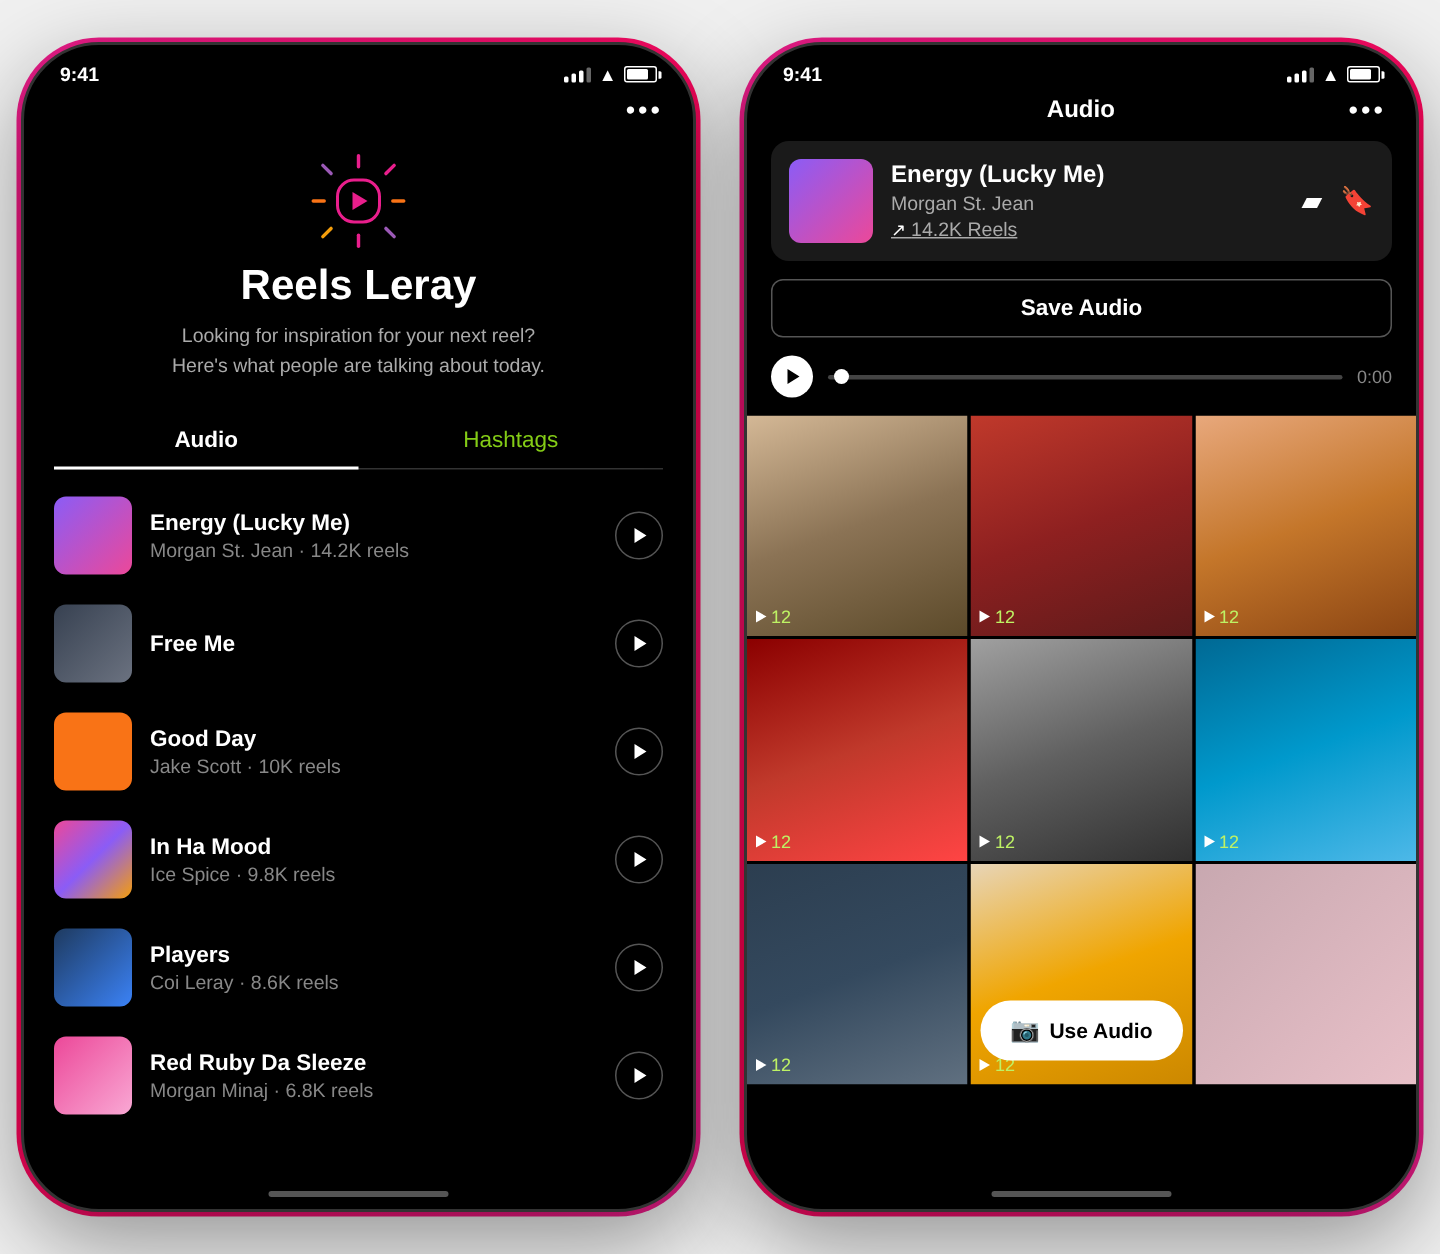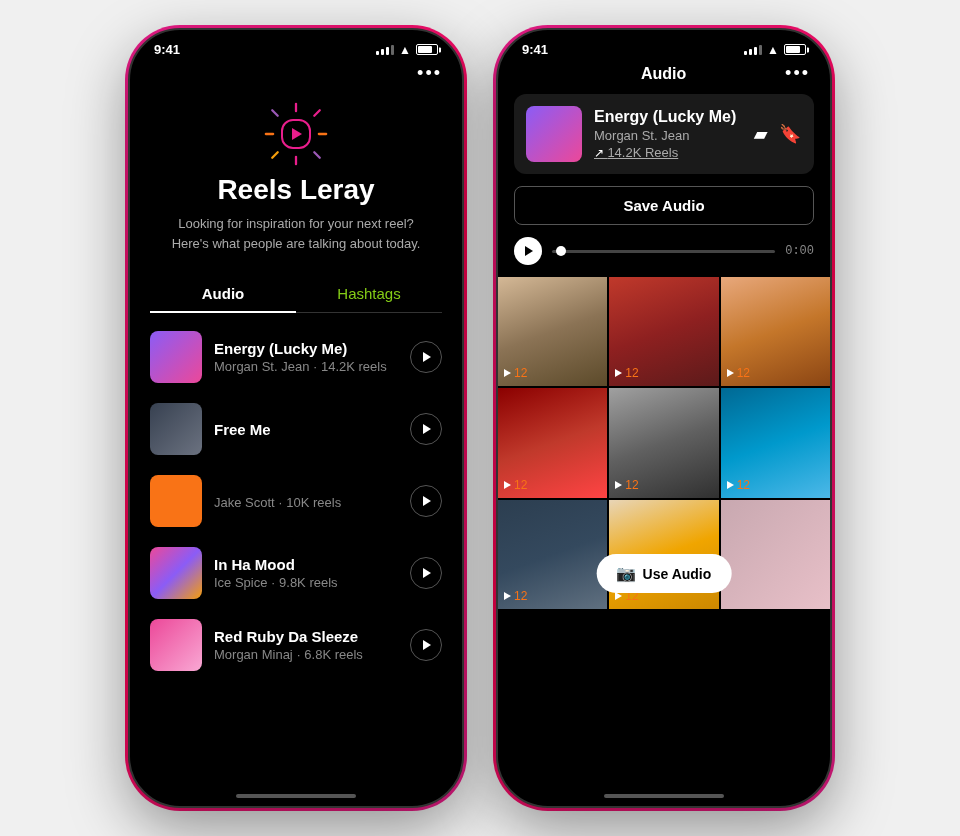--- a/index.html
+++ b/index.html
@@ -13,21 +13,21 @@
       font-family: -apple-system, BlinkMacSystemFont, 'Segoe UI', sans-serif;
     }
     .phones-container {
       display: flex;
       gap: 32px;
       align-items: center;
       justify-content: center;
       padding: 20px;
     }
     .phone {
-      width: 336px;
+      width: 450px;
       height: 780px;
       background: #000;
       border-radius: 52px;
       border: 2px solid #333;
       overflow: hidden;
       position: relative;
       box-shadow: 0 20px 60px rgba(0,0,0,0.4);
     }
     .phone-wrapper {
       position: relative;
@@ -232,21 +232,20 @@
       padding: 10px;
       width: calc(100% - 32px);
       text-align: center;
       cursor: pointer;
     }
     .audio-player {
       display: flex;
       align-items: center;
       padding: 0 16px 12px;
       gap: 10px;
-      font-family: Liberation Mono, monospace;
     }
     .play-circle {
       width: 28px; height: 28px;
       border-radius: 50%;
       background: #fff;
       display: flex; align-items: center; justify-content: center;
       cursor: pointer;
       flex-shrink: 0;
     }
     .play-tri-wh {
@@ -293,21 +292,21 @@
     .video-bg-3 { background: linear-gradient(160deg, #e8a87c, #c4762a, #8b4513); }
     .video-bg-4 { background: linear-gradient(160deg, #8b0000, #c0392b, #ff4444); }
     .video-bg-5 { background: linear-gradient(160deg, #a0a0a0, #606060, #303030); }
     .video-bg-6 { background: linear-gradient(160deg, #006994, #0099cc, #4db8e8); }
     .video-bg-7 { background: linear-gradient(160deg, #2c3e50, #34495e, #607080); }
     .video-bg-8 { background: linear-gradient(160deg, #e8d5b7, #f0a500, #cc8800); }
     .video-overlay {
       position: absolute;
       bottom: 6px; left: 6px;
       display: flex; align-items: center; gap: 3px;
-      color: #f97316;
+      color: #bef264;
       font-size: 12px;
     }
     .video-play-icon {
       width: 0; height: 0;
       border-top: 4px solid transparent;
       border-bottom: 4px solid transparent;
       border-left: 7px solid #fff;
     }
     .use-audio-btn {
       position: absolute;
@@ -411,38 +410,49 @@
             <div class="audio-name">Free Me</div>
           </div>
           <div class="play-btn">
               <div class="play-tri-sm"></div>
             </div>
         </div>
 
         <div class="audio-item">
           <div class="audio-thumb thumb-3"></div>
           <div class="audio-info">
+            <div class="audio-name">Good Day</div>
             <div class="audio-meta"><span>Jake Scott</span> · <span>10K reels</span></div>
           </div>
           <div class="play-btn">
               <div class="play-tri-sm"></div>
             </div>
         </div>
 
         <div class="audio-item">
           <div class="audio-thumb thumb-4"></div>
           <div class="audio-info">
             <div class="audio-name">In Ha Mood</div>
             <div class="audio-meta"><span>Ice Spice</span> · <span>9.8K reels</span></div>
           </div>
           <div class="play-btn">
               <div class="play-tri-sm"></div>
             </div>
         </div>
 
+        <div class="audio-item">
+          <div class="audio-thumb thumb-5"></div>
+          <div class="audio-info">
+            <div class="audio-name">Players</div>
+            <div class="audio-meta"><span>Coi Leray</span> · <span>8.6K reels</span></div>
+          </div>
+          <div class="play-btn">
+              <div class="play-tri-sm"></div>
+            </div>
+        </div>
 
         <div class="audio-item">
           <div class="audio-thumb thumb-6"></div>
           <div class="audio-info">
             <div class="audio-name">Red Ruby Da Sleeze</div>
             <div class="audio-meta"><span>Morgan Minaj</span> · <span>6.8K reels</span></div>
           </div>
           <div class="play-btn">
               <div class="play-tri-sm"></div>
             </div>

